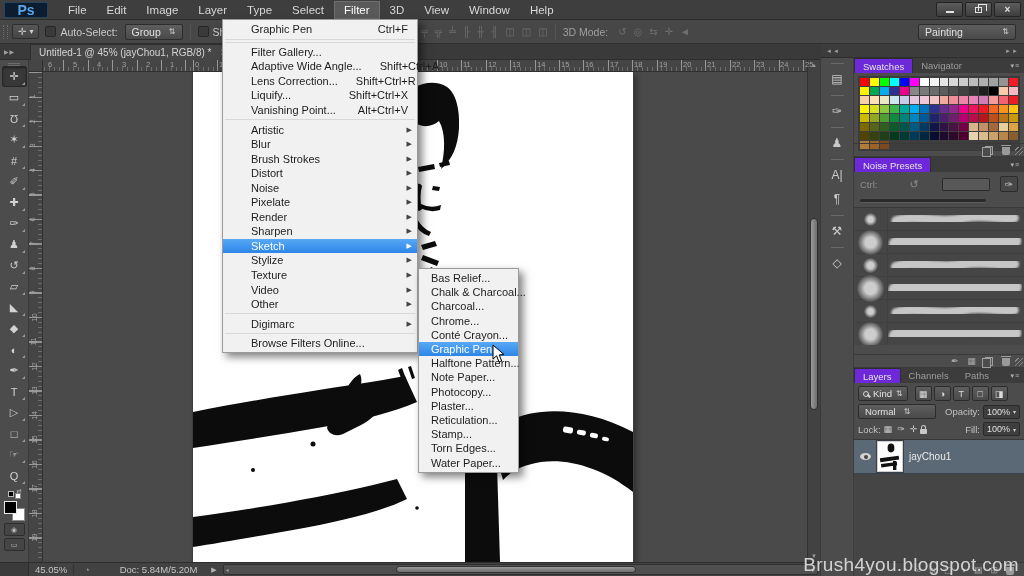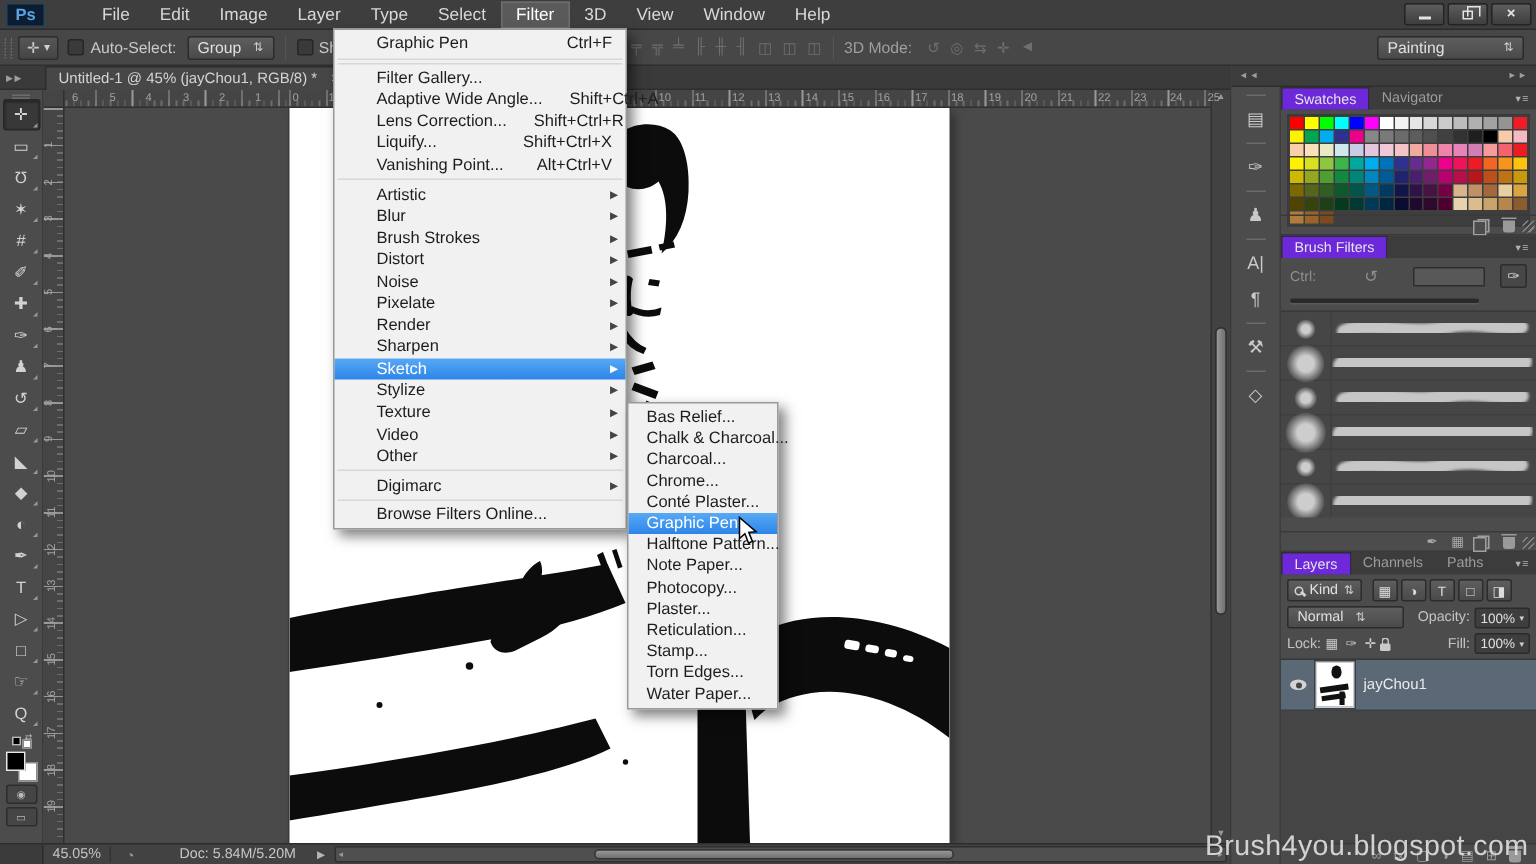--- a/index.html
+++ b/index.html
@@ -3,22 +3,22 @@
 <meta charset="utf-8">
 <style>
   *{margin:0;padding:0;box-sizing:border-box}
   html,body{width:1024px;height:576px;overflow:hidden;background:#474747;
     font-family:"Liberation Sans",sans-serif;-webkit-font-smoothing:antialiased}
   #app{position:absolute;inset:0;width:1024px;height:576px;overflow:hidden;color:#d2d2d2}
 
   
   .menubar{position:absolute;left:0;top:0;right:0;height:20px;background:#3e3e3e;
     border-bottom:1px solid #2b2b2b;display:flex;align-items:center;font-size:11.5px;color:#d8d8d8}
-  .ps-logo{width:26px;height:16px;margin:0 28px 0 4px;background:#0d1d30;border:1px solid #27445f;
-    color:#58a6e8;font-weight:bold;font-size:11px;display:flex;align-items:center;justify-content:center}
+  .ps-logo{width:44px;height:16px;margin:0 10px 0 4px;background:#0d1d30;border:1px solid #27445f;
+    color:#58a6e8;font-weight:bold;font-size:14px;display:flex;align-items:center;justify-content:center}
   .menu-item{padding:2px 9px;border:1px solid transparent;cursor:default}
   .menu-item.active{background:#5a5a5a;border-color:#6e6e6e;color:#fff}
   .win-btns{position:absolute;right:3px;top:2px;display:flex;gap:2px;z-index:5}
   .win-btn{width:27px;height:15px;background:linear-gradient(#5d5d5d,#3e3e3e);border:1px solid #242424;
     border-radius:2px;color:#e3e3e3;font-size:10px;line-height:12px;display:flex;align-items:center;justify-content:center}
   .g-min{width:8px;height:2px;background:#e3e3e3;margin-top:5px}
   .g-restore{width:7px;height:6px;border:1px solid #e3e3e3;position:relative;background:transparent}
   .g-restore::before{content:'';position:absolute;left:2px;top:-4px;width:7px;height:6px;border:1px solid #e3e3e3;border-bottom:none}
 
   
@@ -618,21 +618,21 @@
             </div>
           <div class="pfoot">
             <span class="ico-new"></span>
             <span class="ico-trash"></span>
           </div>
           <span class="grip-corner"></span>
         </div>
 
         <div class="panel" style="height:211px">
           <div class="ptabs">
-            <div class="ptab active">Brush Filters</div>
+            <div class="ptab active">Noise Presets</div>
             <span class="pmenu">▾≡</span>
           </div>
           <div class="bp-controls">
             <div class="bp-row1">
               <span>Ctrl:</span>
               <span style="margin-left:26px;font-size:11px">↺</span>
               <span class="bp-input"></span>
               <span class="bp-tip">
                   <span>✑</span>
                 </span>
@@ -903,21 +903,21 @@
       <div class="mitem">
         <span>Chalk &amp; Charcoal...</span>
       </div>
       <div class="mitem">
         <span>Charcoal...</span>
       </div>
       <div class="mitem">
         <span>Chrome...</span>
       </div>
       <div class="mitem">
-        <span>Conté Plaster...</span>
+        <span>Conté Crayon...</span>
       </div>
       <div class="mitem hl">
         <span>Graphic Pen...</span>
       </div>
       <div class="mitem">
         <span>Halftone Pattern...</span>
       </div>
       <div class="mitem">
         <span>Note Paper...</span>
       </div>

